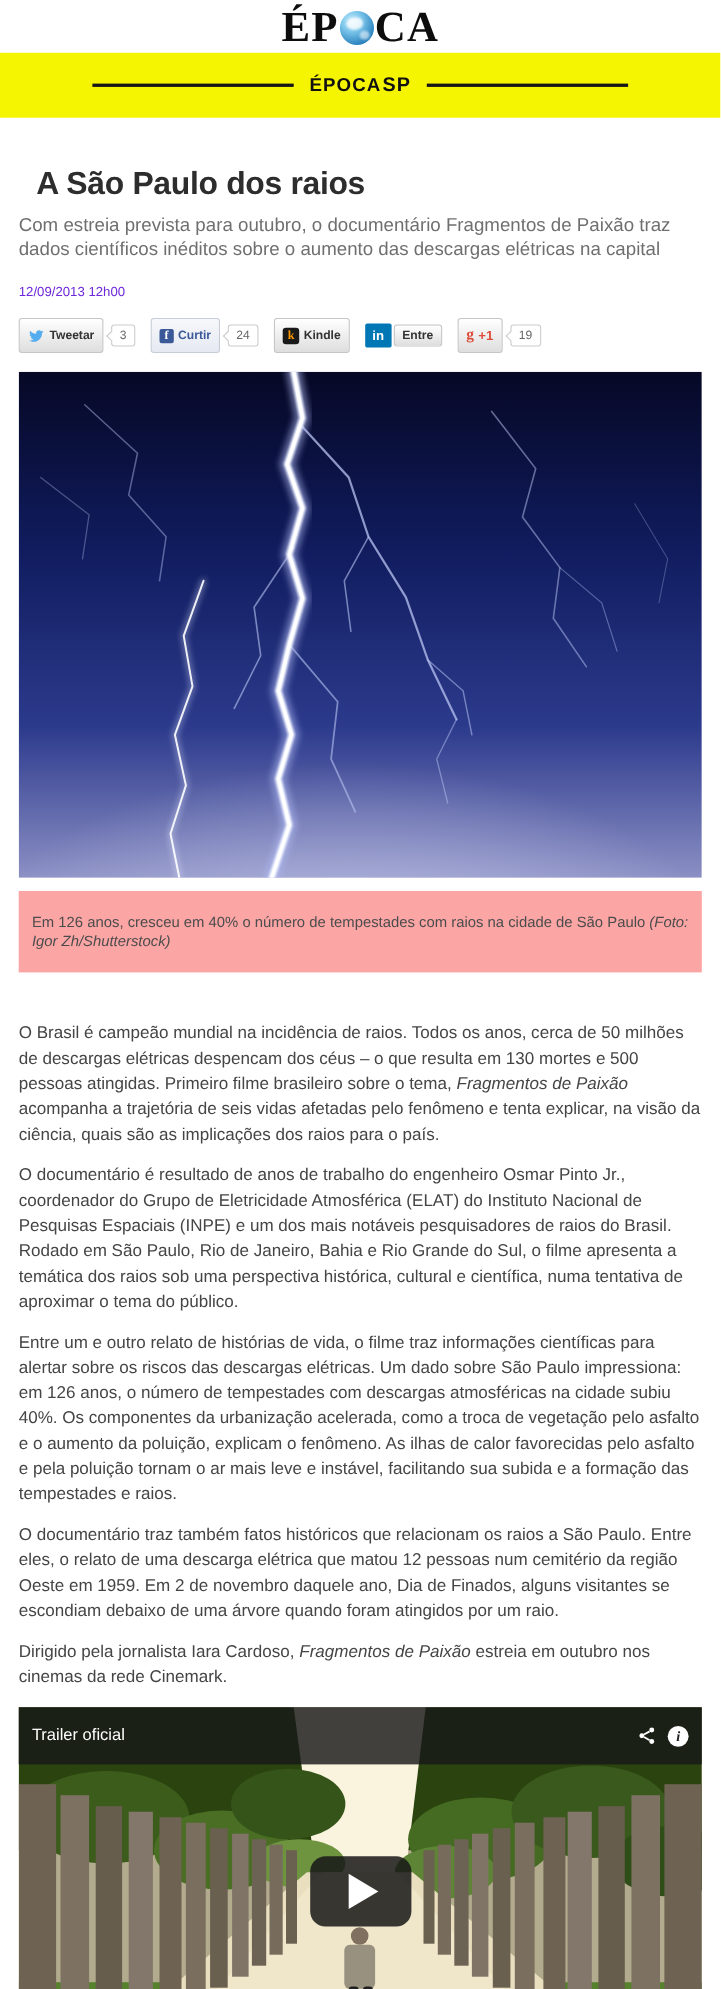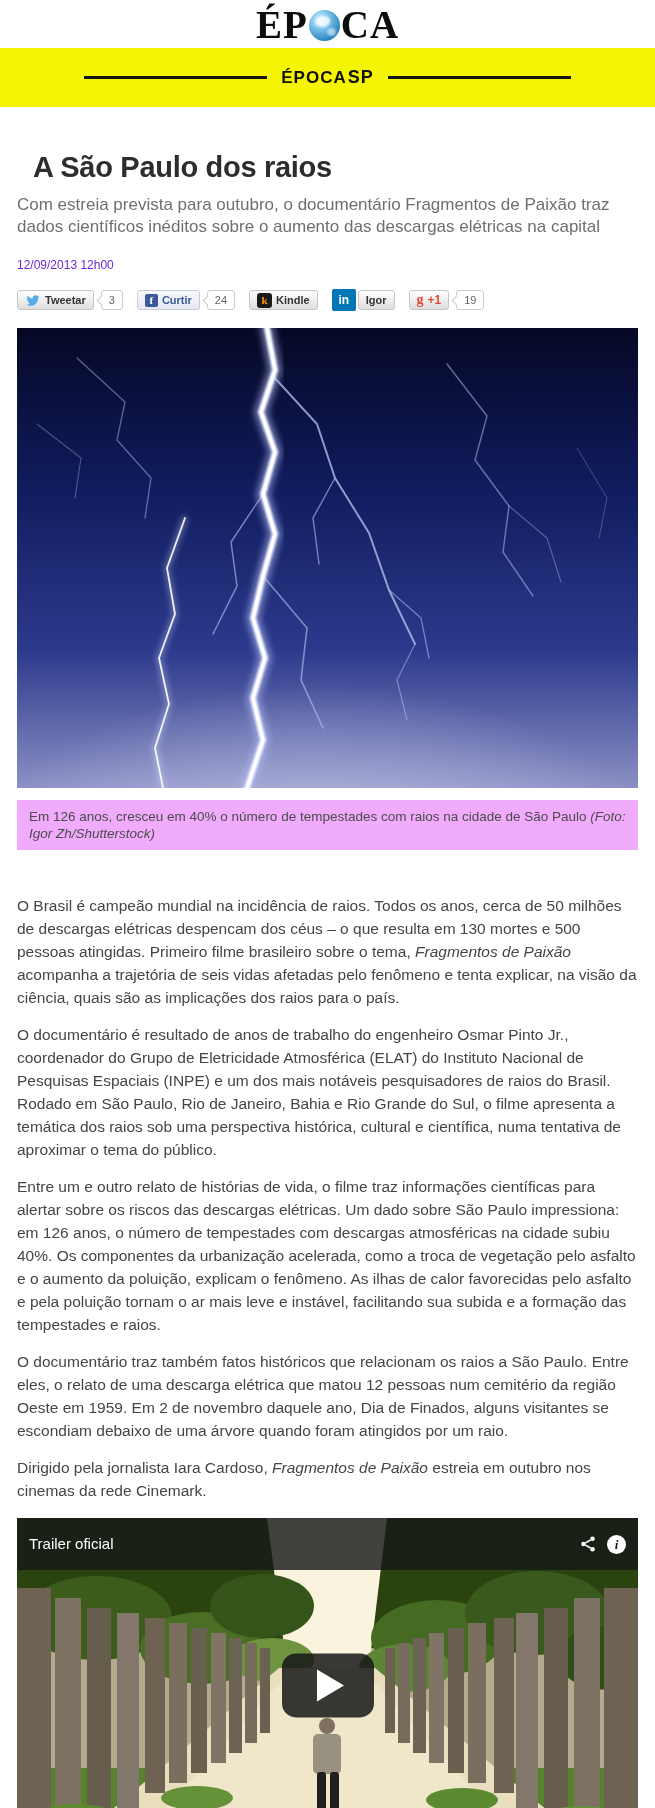--- a/index.html
+++ b/index.html
@@ -25,21 +25,21 @@
   
   main{padding:0 17px;}
   h1{font-size:29px;font-weight:bold;color:#2d2d2d;margin:44px 16px 10px;letter-spacing:-.3px;}
   .deck{font-size:17px;color:#6f6f6f;line-height:22px;margin:0 0 20px;max-width:604px;}
   .date{font-size:12px;color:#6d28d9;margin:0 0 17px;}
 
   
   .share-row{display:flex;align-items:center;margin:0 0 17px;}
   .grp{display:flex;align-items:center;}
   .grp + .grp{margin-left:14px;}
-  .sbtn{display:inline-flex;align-items:center;gap:4px;height:20px;padding:0 7px;
+  .sbtn{display:inline-flex;align-items:center;gap:4px;height:32px;padding:0 7px;
         border:1px solid #c6c6c6;border-radius:3px;background:linear-gradient(#ffffff,#dedede);
         font-size:11px;font-weight:bold;color:#333;cursor:pointer;white-space:nowrap;}
   .bubble{display:inline-flex;align-items:center;height:18px;padding:0 7px;margin-left:7px;
         border:1px solid #ccc;border-radius:3px;background:#fff;font-size:11px;color:#666;
         position:relative;cursor:pointer;}
   .bubble::before{content:"";position:absolute;left:-4px;top:6px;width:6px;height:6px;
         background:#fff;border-left:1px solid #ccc;border-bottom:1px solid #ccc;transform:rotate(45deg);}
   .tw-bird{width:16px;height:13px;display:inline-block;}
   .fb-btn{background:linear-gradient(#f6f8fb,#e6e9f2);border-color:#c6ccd8;color:#3b5998;}
   .fb-sq{display:inline-flex;align-items:center;justify-content:center;width:13px;height:13px;
@@ -51,21 +51,21 @@
   .in-sq{display:inline-flex;align-items:center;justify-content:center;width:24px;height:22px;
         background:#0077b5;color:#fff;border-radius:2px;font-size:12px;font-weight:bold;cursor:pointer;}
   .in-share{margin-left:2px;height:20px;}
   .g-glyph{color:#dd4b39;font-family:"Liberation Serif",serif;font-weight:bold;font-size:14px;line-height:1;}
   .g-plus{color:#dd4b39;font-weight:bold;font-size:12px;}
 
   
   figure{margin:0;}
   .hero-photo{width:621px;height:460px;line-height:0;}
   .hero-photo svg{width:100%;height:100%;}
-  figcaption{background:#f0abfc;padding:8px 12px;font-size:13.5px;line-height:17px;
+  figcaption{background:#fca5a5;padding:20px 12px;font-size:13.5px;line-height:17px;
         color:#4c4c4c;margin-top:12px;}
   figcaption em{color:#4c4c4c;}
 
   
   .body-text{margin-top:44px;font-size:15.5px;line-height:23px;color:#454545;}
   .body-text p{margin:0 0 14px;}
 
   
   .video{position:relative;width:621px;height:340px;margin-top:16px;line-height:0;
         border-bottom:2px solid #e4e4e4;cursor:pointer;}
@@ -129,21 +129,21 @@
     <span class="grp">
       <button class="sbtn">
         <span class="kindle-sq">k</span>
         <span>Kindle</span>
       </button>
     </span>
 
     <span class="grp">
       <span class="in-sq">in</span>
       <button class="sbtn in-share">
-        <span>Igor</span>
+        <span>Entre</span>
       </button>
     </span>
 
     <span class="grp">
       <button class="sbtn">
         <span class="g-glyph">g</span>
         <span class="g-plus">+1</span>
       </button>
       <span class="bubble">19</span>
     </span>

